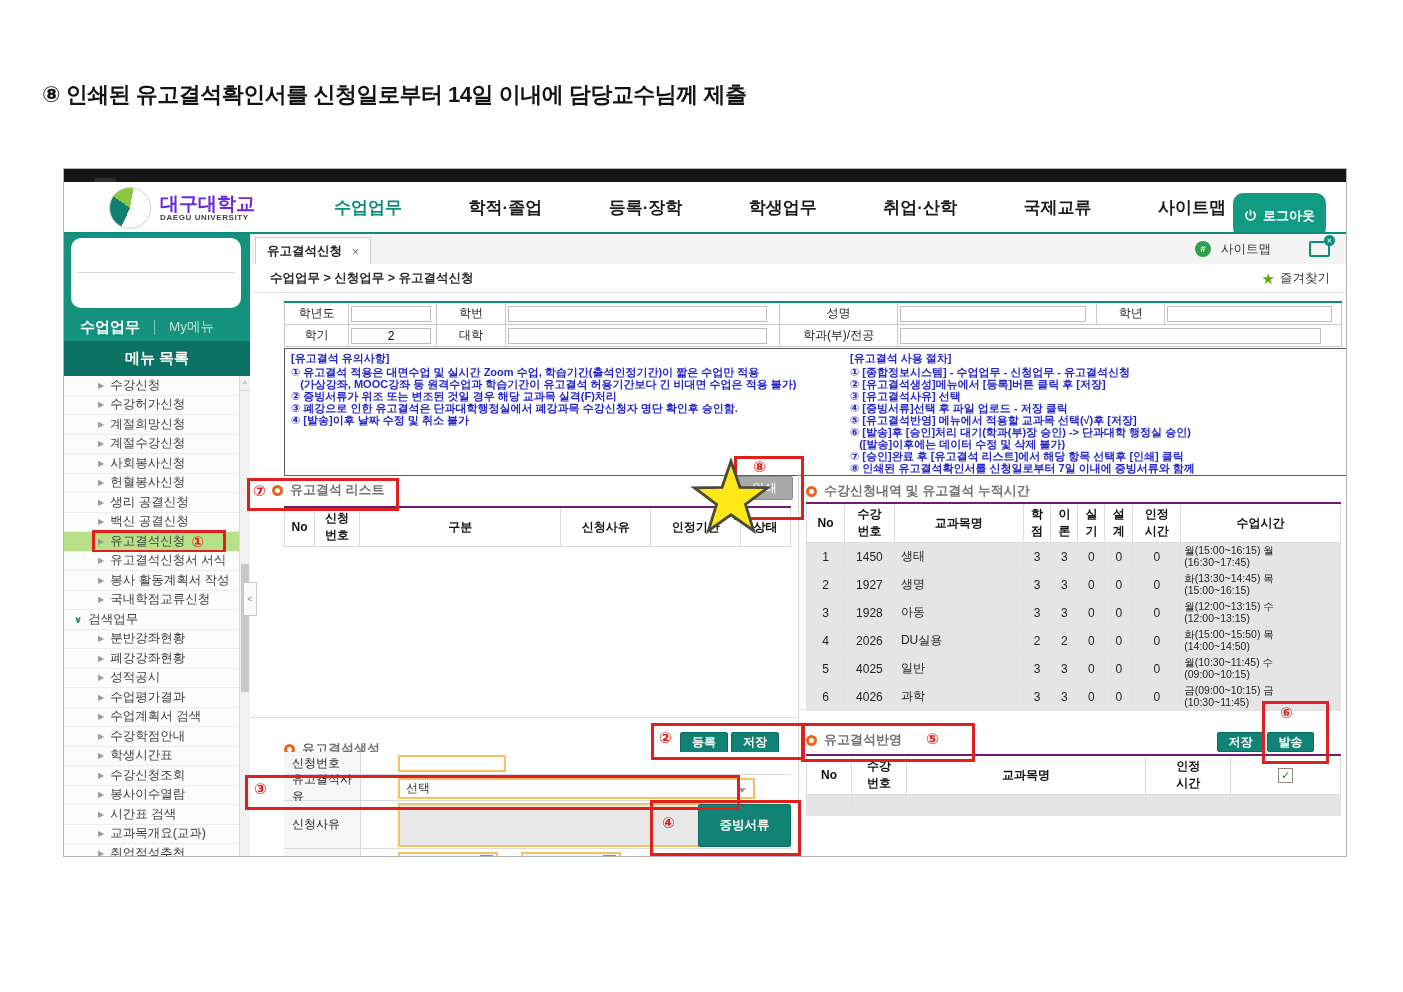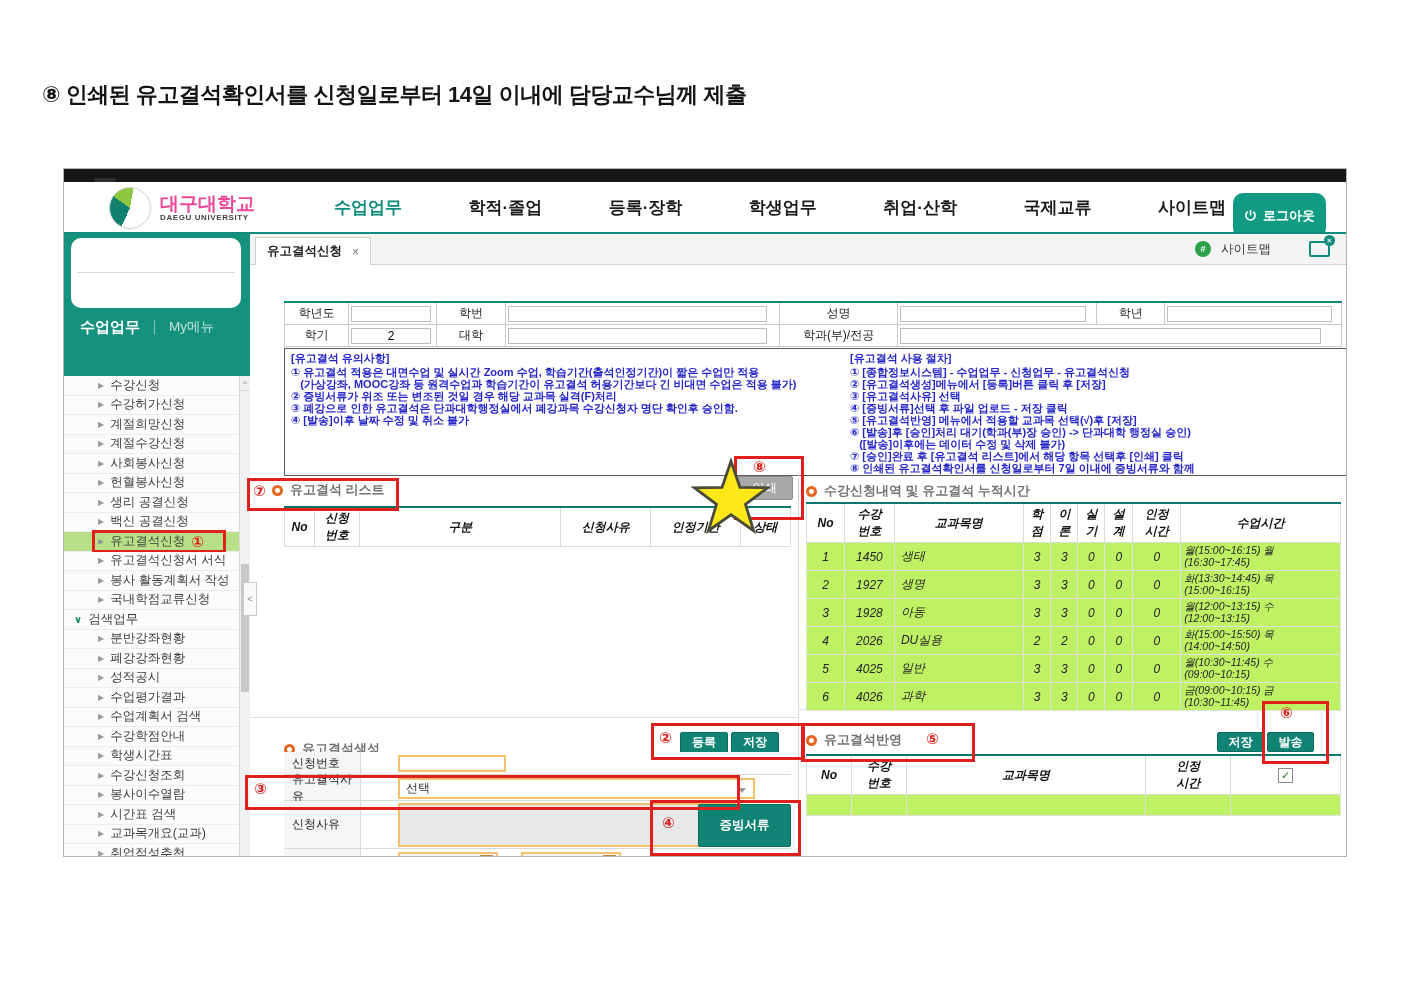--- a/index.html
+++ b/index.html
@@ -13,21 +13,21 @@
   .portal{position:absolute;left:63px;top:168px;width:1282px;height:687px;background:#fff;
           border:1px solid #b3b3b3;overflow:hidden;}
   .topbar{position:absolute;left:0;top:0;width:100%;height:13px;background:#161616;}
   .notch{position:absolute;left:30px;top:9px;width:22px;height:9px;background:#2d2d2d;border-radius:0 0 9px 9px;}
 
   .hdr{position:absolute;left:0;top:13px;right:0;height:50px;background:#fff;}
   .hdr-underline{position:absolute;left:0;top:63px;right:0;height:2px;background:#0f8c7c;}
   .logo{position:absolute;left:45px;top:5px;display:flex;align-items:center;gap:9px;}
   .logo-circle{width:40px;height:40px;border-radius:50%;border:1px solid #cfcfcf;
     background:conic-gradient(from 205deg,#11806e 0 100deg,#8dc63f 100deg 165deg,#ffffff 165deg 360deg);}
-  .logo-kr{font-size:19px;font-weight:bold;color:#ec4899;line-height:19px;}
+  .logo-kr{font-size:19px;font-weight:bold;color:#6d28d9;line-height:19px;}
   .logo-en{font-size:8px;font-weight:bold;color:#444;letter-spacing:0.6px;}
   .nav{position:absolute;left:270px;right:120px;top:0;height:50px;display:flex;align-items:center;justify-content:space-between;}
   .nav-item{font-size:17px;font-weight:bold;color:#1c1c1c;cursor:pointer;}
   .nav-item.active{color:#0e8c7c;}
   .logout-btn{position:absolute;right:20px;top:11px;height:21px;padding:12px 11px;background:#119b82;color:#fff;
     font-size:13px;font-weight:bold;display:flex;align-items:center;gap:6px;border-radius:10px;}
 
   
   .sidebar{position:absolute;left:0;top:65px;width:186px;bottom:0;background:#14927e;}
   .side-card{position:absolute;left:7px;right:9px;top:4px;height:70px;background:#fff;border-radius:10px;}
@@ -107,21 +107,21 @@
 
   
   .tbtn{background:#108375;border:1px solid #0a6b5e;color:#fff;font-weight:bold;font-size:12px;
     display:flex;align-items:center;justify-content:center;border-radius:2px;cursor:pointer;position:absolute;}
   .btn-print{position:absolute;left:486px;top:184px;width:55px;height:22px;background:#a9a9a9;border:1px solid #8f8f8f;
     color:#fff;font-size:12.5px;display:flex;align-items:center;justify-content:center;border-radius:2px;}
 
   .star{position:absolute;left:438px;top:166px;z-index:50;}
 
   
-  .dtable{position:absolute;border-collapse:collapse;border-top:2px solid #0f766e;background:#bef264;font-style:italic;}
+  .dtable{position:absolute;border-collapse:collapse;border-top:2px solid #701a75;background:#e5e5e5;}
   .dtable th{border:1px solid #dcdcdc;font-size:12px;font-weight:bold;color:#111;white-space:pre-line;
     padding:2px 1px;vertical-align:middle;background:#fff;}
   .dtable td{border:1px solid #e2e2e2;font-size:12px;color:#222;padding:1px 2px;text-align:center;}
   .dtable td.l{text-align:left;padding-left:6px;}
   .dtable td.t{text-align:left;font-size:10.5px;line-height:11.5px;padding:1px 3px;}
   .list-table th{height:34px;}
   .enroll-table td{height:25px;}
 
   
   .cf-row{position:absolute;left:34px;width:507px;box-sizing:border-box;border-bottom:1px solid #dadada;background:#fff;}
@@ -179,20 +179,21 @@
     </div>
     <div class="hdr-underline"></div>
 
     <div class="sidebar">
       <div class="side-card"></div>
       <div class="side-tabs">
         <span class="stab1">수업업무</span>
         <span class="stab-sep"></span>
         <span class="stab2">My메뉴</span>
       </div>
+      <div class="menu-header">메뉴 목록</div>
       <div class="menu-list">
           <div class="menu-item">
             <span class="arr">▶</span>
             <span>수강신청</span>
           </div>
           <div class="menu-item">
             <span class="arr">▶</span>
             <span>수강허가신청</span>
           </div>
           <div class="menu-item">
@@ -299,20 +300,27 @@
     <div class="main">
       <div class="tabbar">
         <div class="tab">
           <span>유고결석신청</span>
           <span class="tab-close">×</span>
         </div>
         <div class="tab-icons">
           <span class="smic"></span>
           <span class="sm-label">사이트맵</span>
           <span class="winic"></span>
+        </div>
+      </div>
+      <div class="crumbbar">
+        <div class="crumb">수업업무 &gt; 신청업무 &gt; 유고결석신청</div>
+        <div class="fav">
+          <span class="favic"></span>
+          <span>즐겨찾기</span>
         </div>
       </div>
 
       <div class="content">
 
         <table class="form-table">
           <colgroup>
               <col style="width:64px">
               <col style="width:88px">
               <col style="width:68px">

